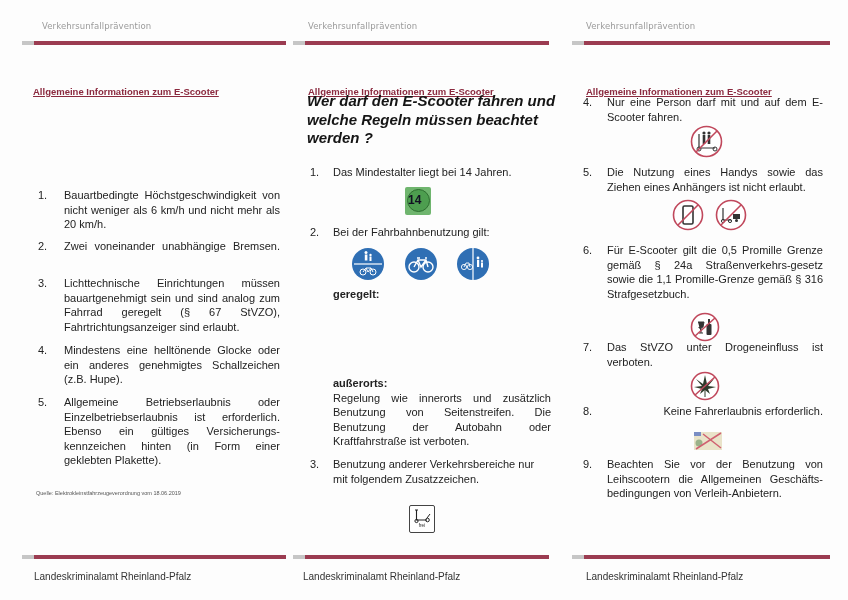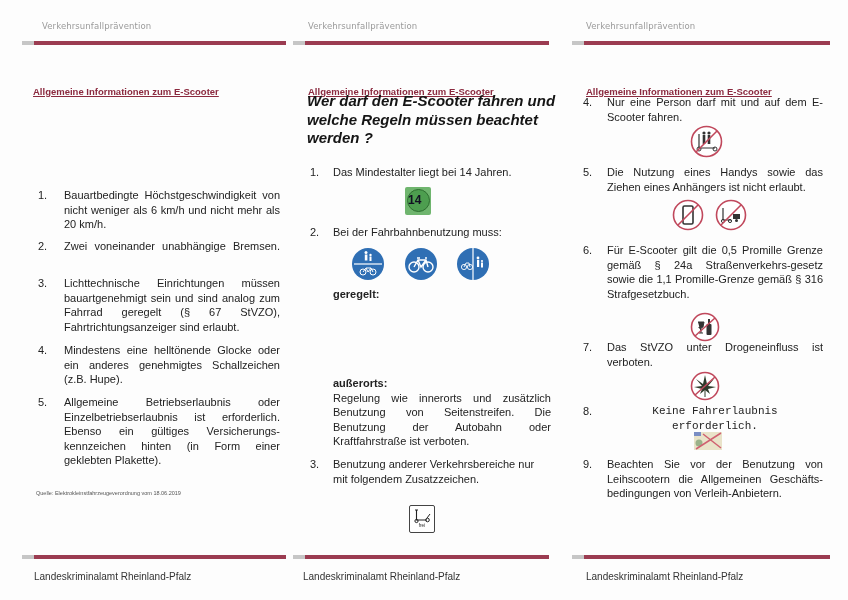--- a/index.html
+++ b/index.html
@@ -77,21 +77,21 @@
     <span class="num">1.</span>
     <span class="txt" style="left:23px; width:217px; text-align:left; white-space:nowrap;">Das Mindestalter liegt bei 14 Jahren.</span>
   </div>
 
   <div class="icon" style="left:110px; top:187px; width:26px; height:28px; background:#6fb56e; border-radius:2px;">
     <div style="position:absolute; left:2px; top:2px; width:21px; height:21px; border-radius:50%; background:#4d9e4f; border:1px solid #2f6f31; font-weight:bold; font-size:12px; line-height:21px; color:#112;">14</div>
   </div>
 
   <div class="item" style="left:15px; top:225px; width:240px;">
     <span class="num">2.</span>
-    <span class="txt" style="left:23px; width:217px; text-align:left; white-space:nowrap;">Bei der Fahrbahnbenutzung muss:</span>
+    <span class="txt" style="left:23px; width:217px; text-align:left; white-space:nowrap;">Bei der Fahrbahnbenutzung gilt:</span>
   </div>
 
   <svg class="icon" style="left:56px; top:247px;" width="34" height="34" viewBox="0 0 34 34">
     <circle cx="17" cy="17" r="16" fill="#2f6fb4"></circle>
     <line x1="3" y1="17" x2="31" y2="17" stroke="#fff" stroke-width="1.2"></line>
     <circle cx="15" cy="5.5" r="1.5" fill="#fff"></circle>
       <rect x="13.8" y="7.5" width="2.6" height="6" fill="#fff"></rect>
     <circle cx="19.5" cy="8" r="1.2" fill="#fff"></circle>
       <rect x="18.5" y="9.5" width="2" height="4.5" fill="#fff"></rect>
     <circle cx="12" cy="25" r="3" fill="none" stroke="#fff" stroke-width="1"></circle>
@@ -202,21 +202,21 @@
   </div>
   <svg class="icon" style="left:115px; top:371px;" width="30" height="30" viewBox="0 0 30 30">
     <circle cx="15" cy="15" r="13.5" fill="#fff" stroke="#c0485c" stroke-width="1.6"></circle>
     <path d="M15 4 L17 13 L24 8 L18 15 L26 16 L18 18 L20 23 L15 19 L10 23 L12 18 L4 16 L12 15 L6 8 L13 13 Z" fill="#2e3a2a"></path>
     <line x1="15" y1="19" x2="15" y2="26" stroke="#2e3a2a" stroke-width="1"></line>
     <line x1="5" y1="24" x2="25" y2="6" stroke="#c0485c" stroke-width="1.5"></line>
   </svg>
 
   <div class="item" style="left:8px; top:404px; width:240px;">
     <span class="num">8.</span>
-    <span class="txt" style="left:24px; width:216px; text-align:center;font-family:Liberation Mono, monospace;">Keine Fahrerlaubnis erforderlich.</span>
+    <span class="txt" style="left:24px; width:216px; text-align:right;">Keine Fahrerlaubnis erforderlich.</span>
   </div>
   <svg class="icon" style="left:118px; top:431px;" width="30" height="20" viewBox="0 0 30 20">
     <rect x="1" y="1" width="28" height="18" fill="#e9e3c9"></rect>
     <rect x="1" y="1" width="7" height="4" fill="#7a8ec4"></rect>
     <circle cx="6" cy="12" r="3.5" fill="#9bb28a"></circle>
     <line x1="3" y1="18" x2="28" y2="2" stroke="#d06070" stroke-width="1.5"></line>
     <line x1="10" y1="3" x2="28" y2="17" stroke="#d06070" stroke-width="1.5"></line>
   </svg>
 
   <div class="item" style="left:8px; top:457px; width:240px;">

